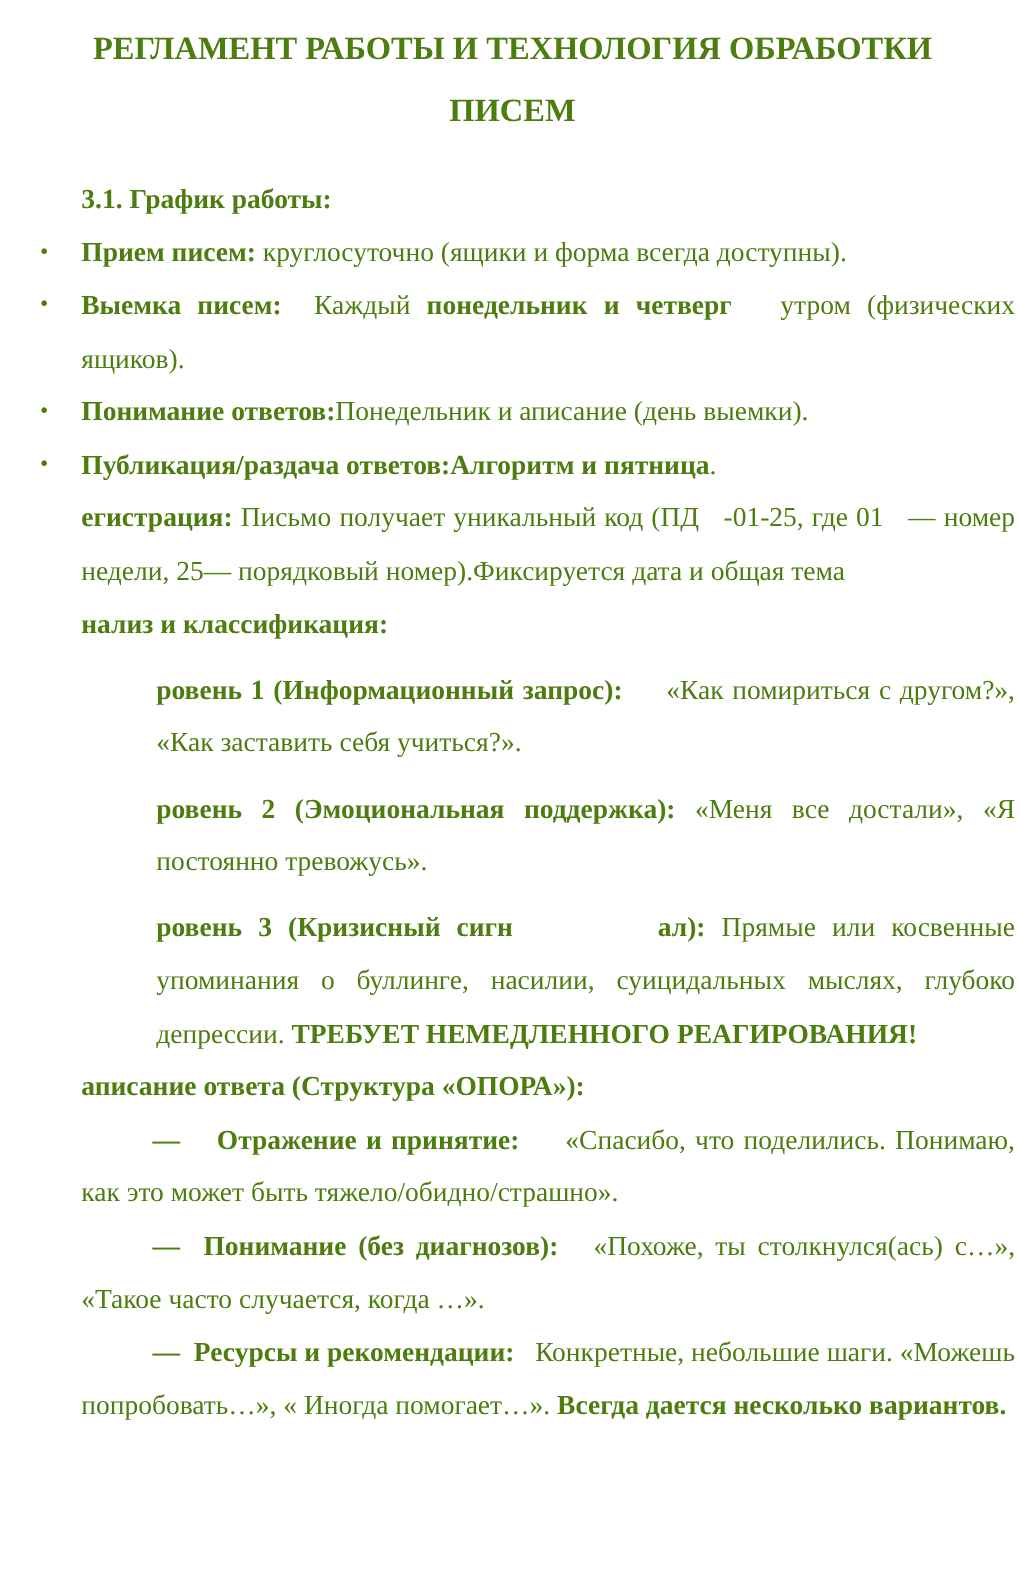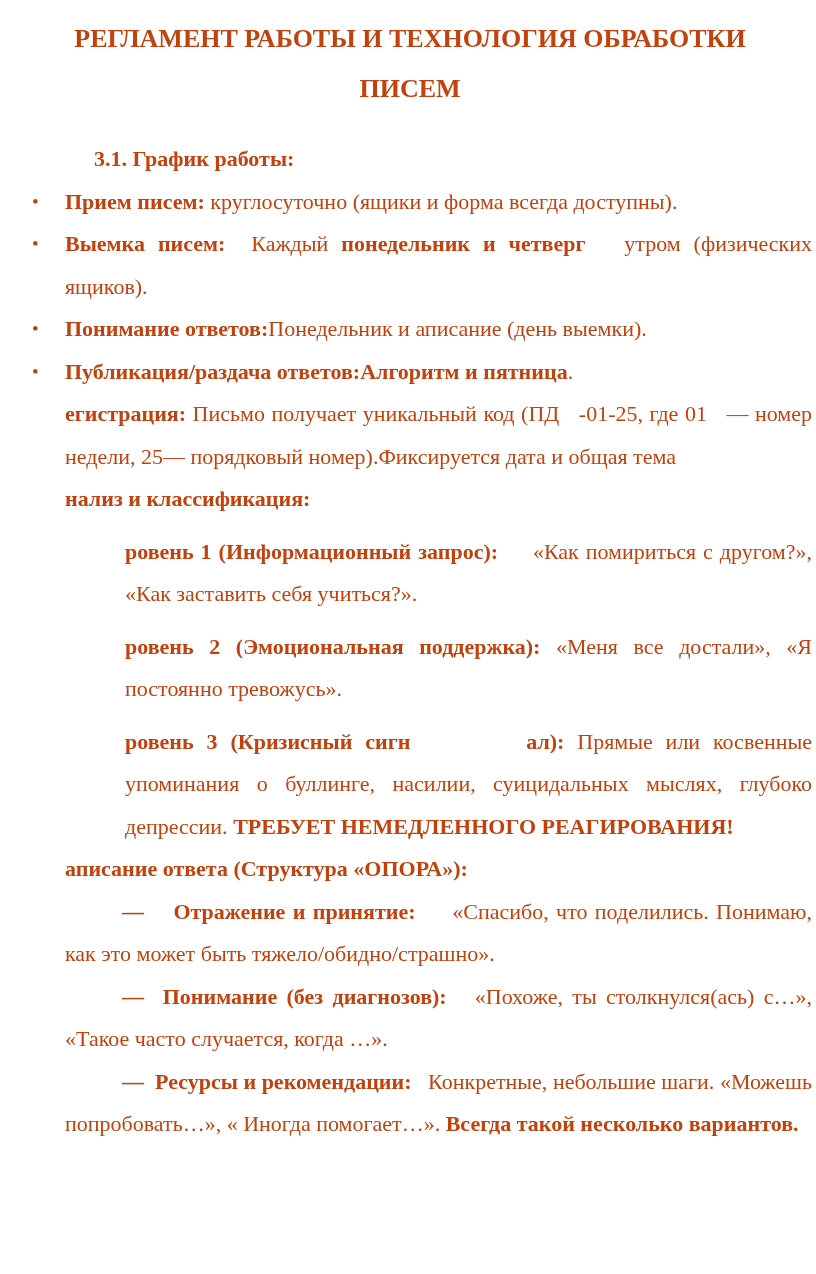--- a/index.html
+++ b/index.html
@@ -4,33 +4,33 @@
 <style>
   html,body { margin:0; padding:0; }
   body {
     width:816px; height:1274px; overflow:hidden;
     background:#ffffff;
   }
   .page {
     box-sizing:border-box;
     width:816px; height:1274px;
     padding:14px 4px 0 65px;
-    background:#ffffff; color:#c2410c;
+    background:#ffffff; color:#4d7c0f;
     font-family:"Liberation Serif","DejaVu Serif",serif;
     font-size:22px; line-height:42.5px;
   }
   .doc-title {
     box-sizing:border-box;
     margin:0 -4px 24px -61px;      
     padding:0 20px;
     font-size:26px; line-height:50px; font-weight:bold;
     text-align:center;
   }
   .para { margin:0; text-align:justify; }
-  .heading { font-weight:bold;margin-left:29px; }
+  .heading { font-weight:bold; }
   .b { font-weight:bold; }
   .bullet { position:relative; }
   .bullet .marker {
     position:absolute; left:-33px; top:0;
     font-size:19px; line-height:42.5px;
   }
   .indent-block { margin-left:60px;margin-top:10px; }   
   .indent-first { text-indent:57px; }   
 </style>
 </head>
@@ -45,15 +45,15 @@
       <div class="para bullet"><span class="marker">•</span><span class="b">Понимание ответов:</span><span>Понедельник и аписание (день выемки).</span></div>
       <div class="para bullet"><span class="marker">•</span><span class="b">Публикация/раздача ответов:Алгоритм и пятница</span><span>.</span></div>
       <div class="para"><span class="b">егистрация:</span><span> Письмо получает уникальный код (ПД&nbsp;&nbsp; -01-25, где 01&nbsp;&nbsp; — номер недели, 25— порядковый номер).Фиксируется дата и общая тема</span></div>
       <div class="para"><span class="b">нализ и классификация:</span></div>
       <div class="para indent-block"><span class="b">ровень 1 (Информационный запрос):</span><span>&nbsp;&nbsp;&nbsp;&nbsp; «Как помириться с другом?», «Как заставить себя учиться?».</span></div>
       <div class="para indent-block"><span class="b">ровень 2 (Эмоциональная поддержка):</span><span> «Меня все достали», «Я постоянно тревожусь».</span></div>
       <div class="para indent-block"><span class="b">ровень 3 (Кризисный сигн&nbsp;&nbsp;&nbsp;&nbsp;&nbsp;&nbsp;&nbsp;&nbsp; ал):</span><span> Прямые или косвенные упоминания о буллинге, насилии, суицидальных мыслях, глубоко депрессии. </span><span class="b">ТРЕБУЕТ НЕМЕДЛЕННОГО РЕАГИРОВАНИЯ!</span></div>
       <div class="para"><span class="b">аписание ответа (Структура «ОПОРА»):</span></div>
       <div class="para indent-first"><span class="b">—&nbsp;&nbsp;&nbsp; Отражение и принятие:</span><span>&nbsp;&nbsp;&nbsp;&nbsp; «Спасибо, что поделились. Понимаю, как это может быть тяжело/обидно/страшно».</span></div>
       <div class="para indent-first"><span class="b">—&nbsp; Понимание (без диагнозов):</span><span>&nbsp;&nbsp; «Похоже, ты столкнулся(ась) с…», «Такое часто случается, когда&nbsp;…».</span></div>
-      <div class="para indent-first"><span class="b">—&nbsp; Ресурсы и рекомендации:</span><span>&nbsp;&nbsp; Конкретные, небольшие шаги. «Можешь попробовать…», «&nbsp;Иногда помогает…». </span><span class="b">Всегда такой несколько вариантов.</span></div>
+      <div class="para indent-first"><span class="b">—&nbsp; Ресурсы и рекомендации:</span><span>&nbsp;&nbsp; Конкретные, небольшие шаги. «Можешь попробовать…», «&nbsp;Иногда помогает…». </span><span class="b">Всегда дается несколько вариантов.</span></div>
     </div>
 </div>
 
 </body></html>

